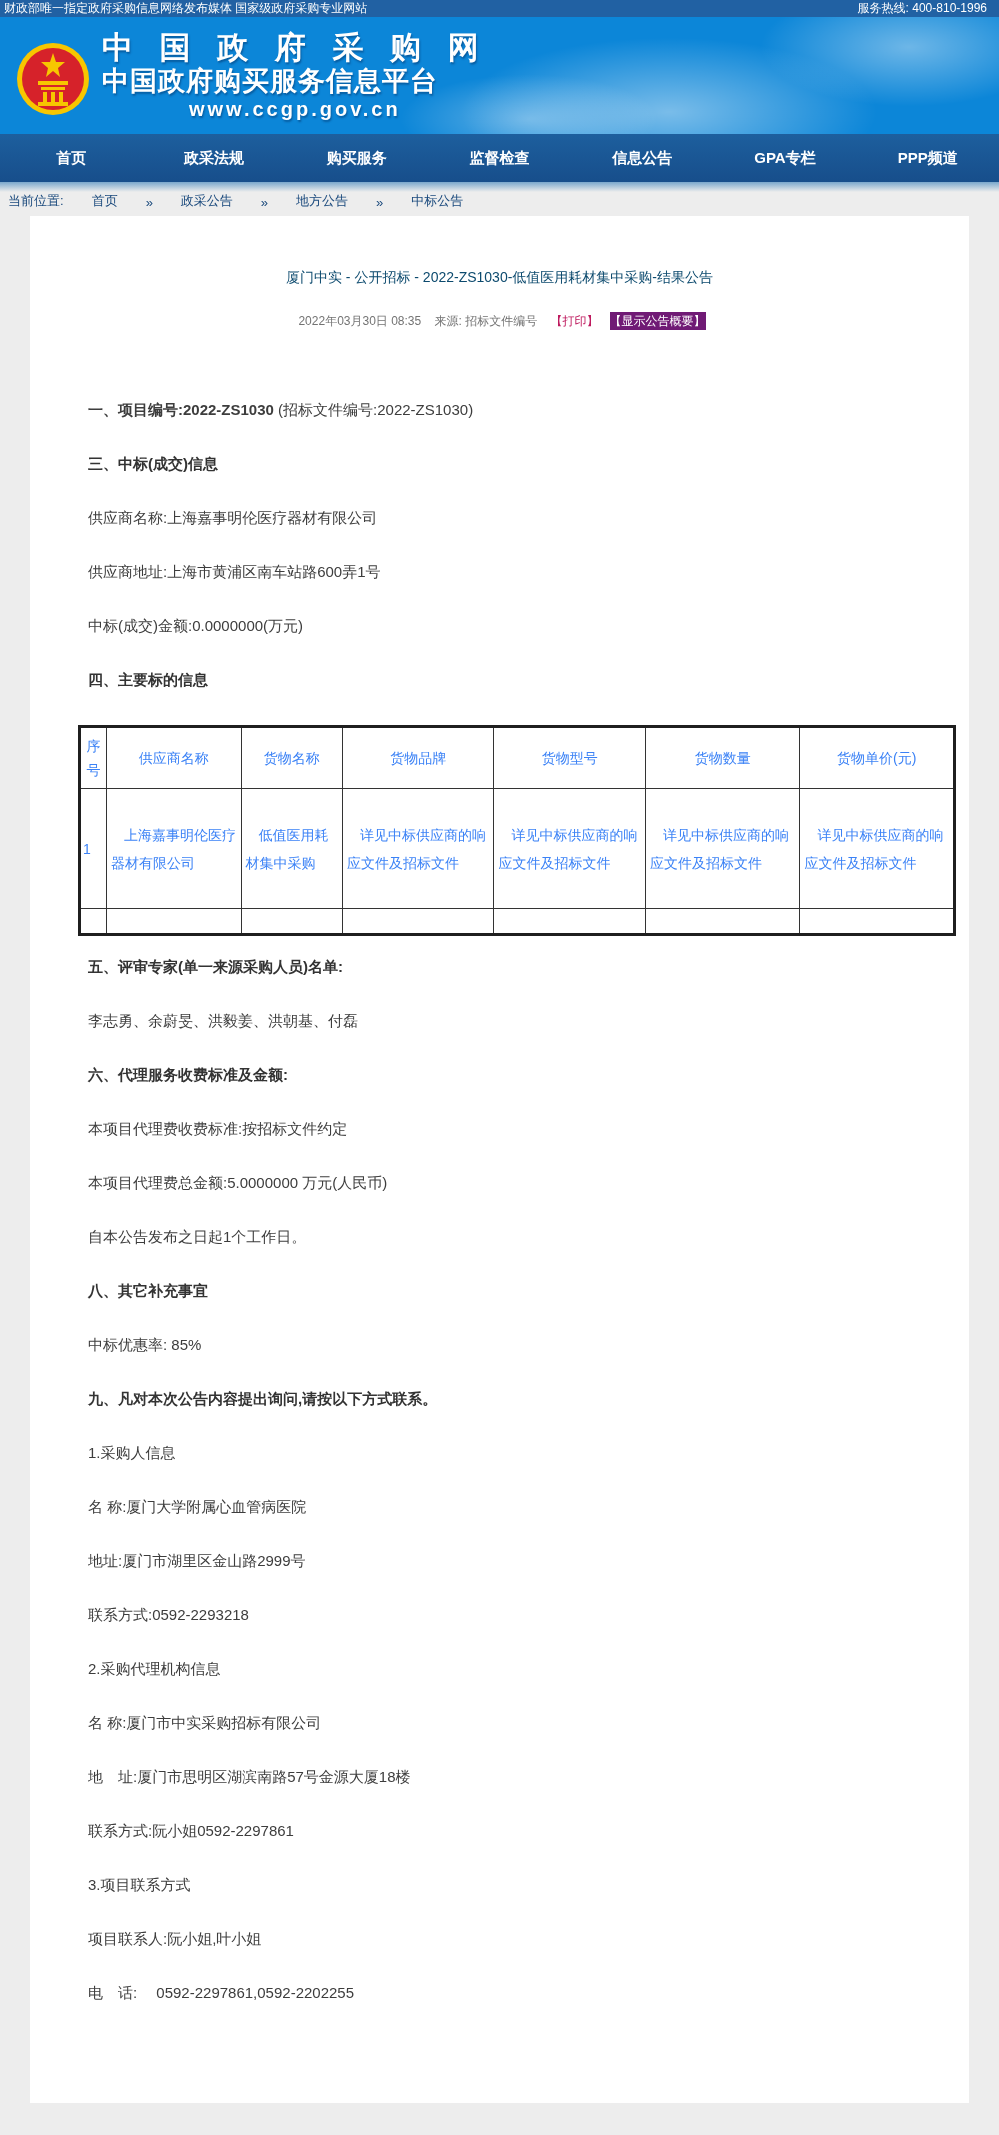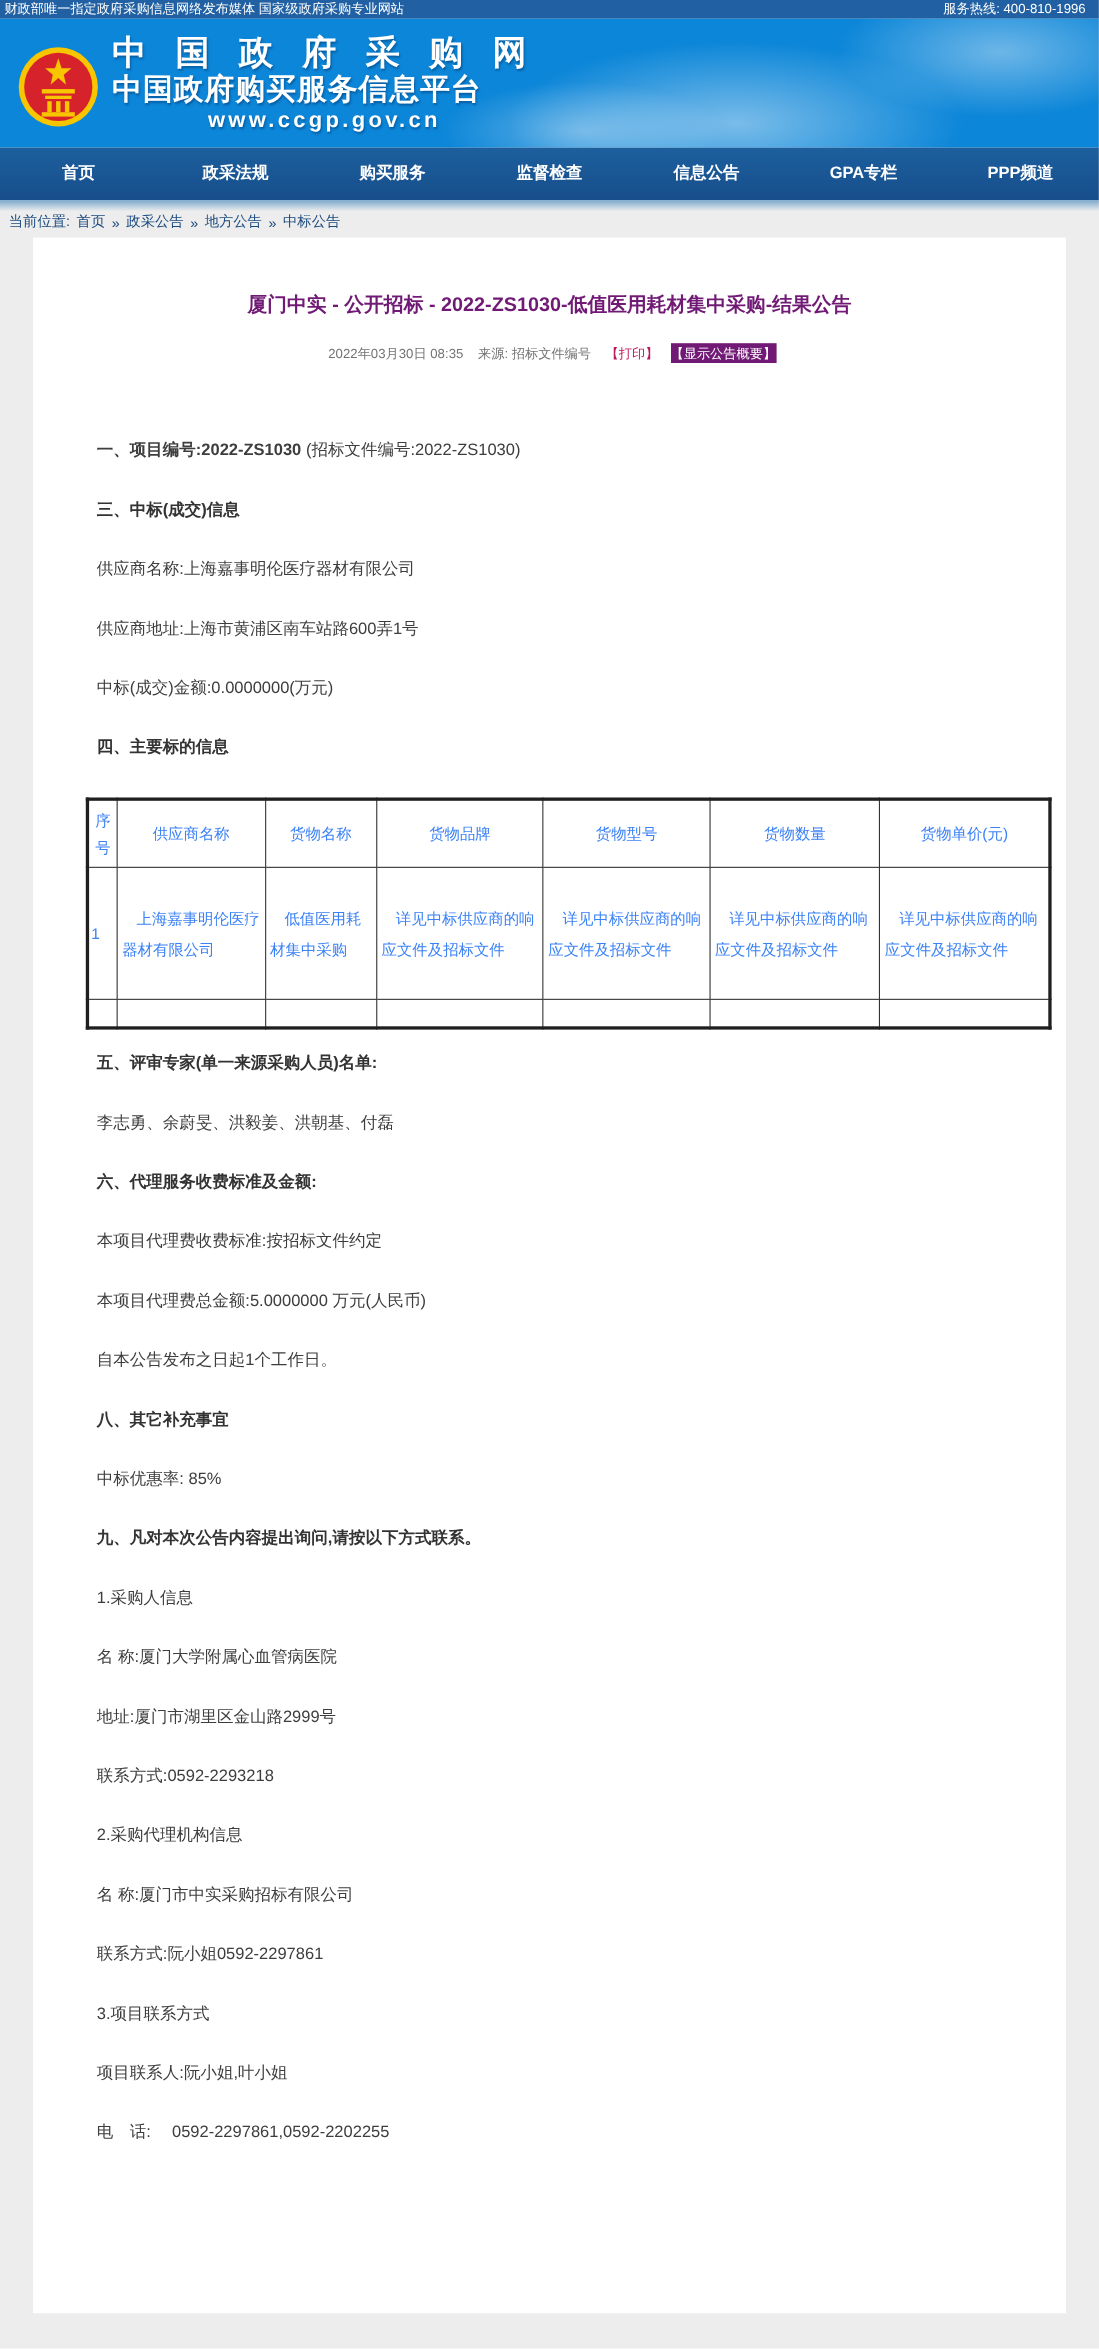--- a/index.html
+++ b/index.html
@@ -34,27 +34,27 @@
   .logo-line2{font-size:27px;letter-spacing:1px;margin-top:5px;}
   .logo-line3{font-size:20px;letter-spacing:3px;margin-top:4px;text-align:center;}
   
   .nav{height:48px;background:linear-gradient(180deg,#1d5f9e 0%,#174e8b 100%);
     display:flex;align-items:stretch;}
   .nav-item{flex:1;max-width:143px;text-align:center;line-height:48px;
     color:#fff;font-size:15px;font-weight:bold;cursor:pointer;}
   .nav-fade{height:10px;background:linear-gradient(180deg,#7aa7cc 0%,#ededed 100%);}
   
   .breadcrumb{height:24px;padding:12px 0 0 8px;box-sizing:border-box;
-    font-size:13px;color:#1b4a7d;display:flex;align-items:flex-end;padding-bottom:6px;}
+    font-size:13px;color:#1b4a7d;display:flex;align-items:flex-end;padding-bottom:6px;gap:22px;}
   .breadcrumb span{margin-right:6px;}
   .crumb-link{cursor:pointer;}
   
   .card{background:#fff;margin:0 30px;min-height:1887px;box-sizing:border-box;}
   .article-title{
-    text-align:center;font-size:18px;font-weight:bold;color:#701a75;
+    text-align:center;font-size:14px;font-weight:normal;color:#0c4a6e;
     padding-top:48px;margin:0 50px;line-height:26px;
   }
   .article-meta{text-align:center;font-size:12px;color:#737373;margin-top:24px;line-height:15px;}
   .meta-piece{margin:0 5px;}
   .print-label{color:#be185d;cursor:pointer;text-align:center;}
   .summary-badge{background:#701a75;color:#fff;padding:2px 0;margin-left:6px;cursor:pointer;margin-top:46px;}
   
   .article-body{padding:0 44px 0 58px;margin-top:72px;font-size:15px;color:#3d3d3d;}
   .article-body p{margin:0 0 37px;line-height:17px;}
   .article-body p.sec{font-weight:bold;color:#333;}
@@ -199,19 +199,20 @@
     <p>自本公告发布之日起1个工作日。</p>
     <p class="sec">八、其它补充事宜</p>
     <p>中标优惠率: 85%</p>
     <p class="sec">九、凡对本次公告内容提出询问,请按以下方式联系。</p>
     <p>1.采购人信息</p>
     <p>名 称:厦门大学附属心血管病医院</p>
     <p>地址:厦门市湖里区金山路2999号</p>
     <p>联系方式:0592-2293218</p>
     <p>2.采购代理机构信息</p>
     <p>名 称:厦门市中实采购招标有限公司</p>
+    <p>地　址:厦门市思明区湖滨南路57号金源大厦18楼</p>
     <p>联系方式:阮小姐0592-2297861</p>
     <p>3.项目联系方式</p>
     <p>项目联系人:阮小姐,叶小姐</p>
     <p>电　话:　 0592-2297861,0592-2202255</p>
 
   </div>
 </div>
 
 </body></html>

